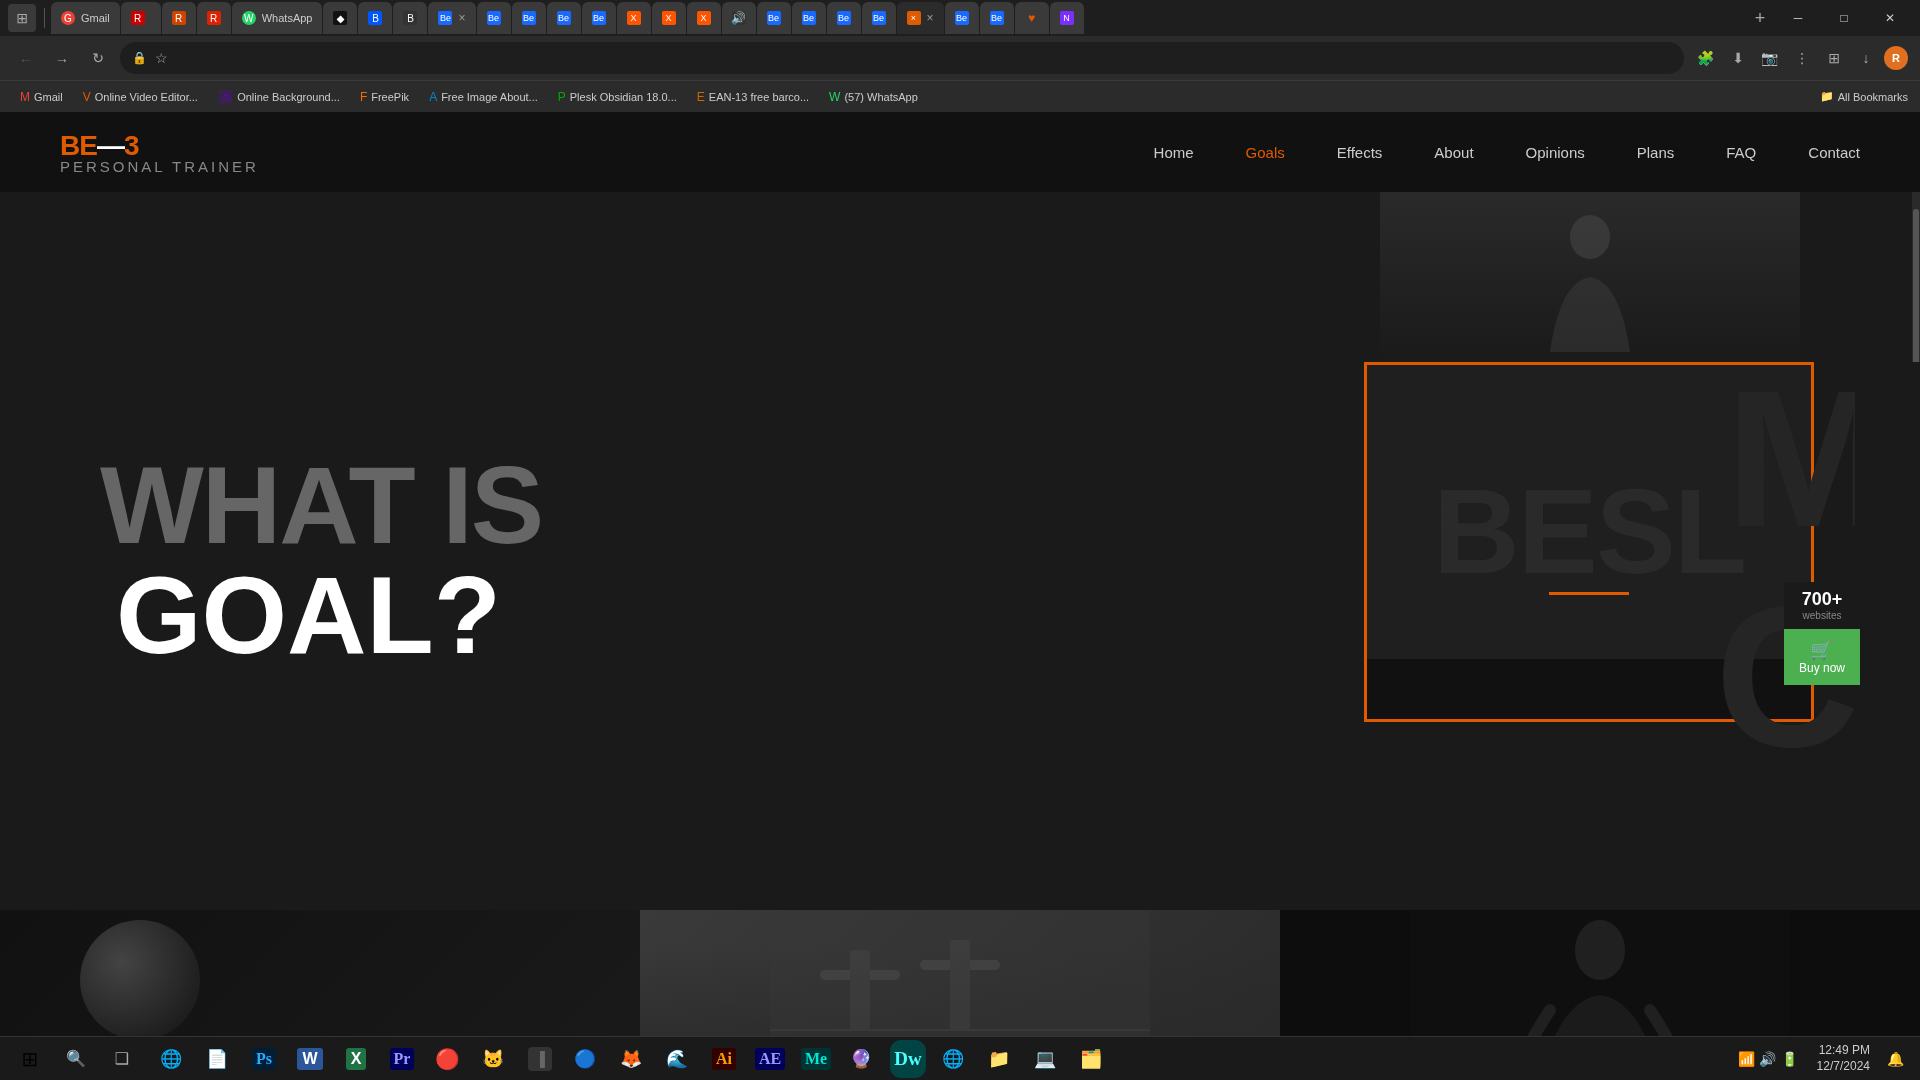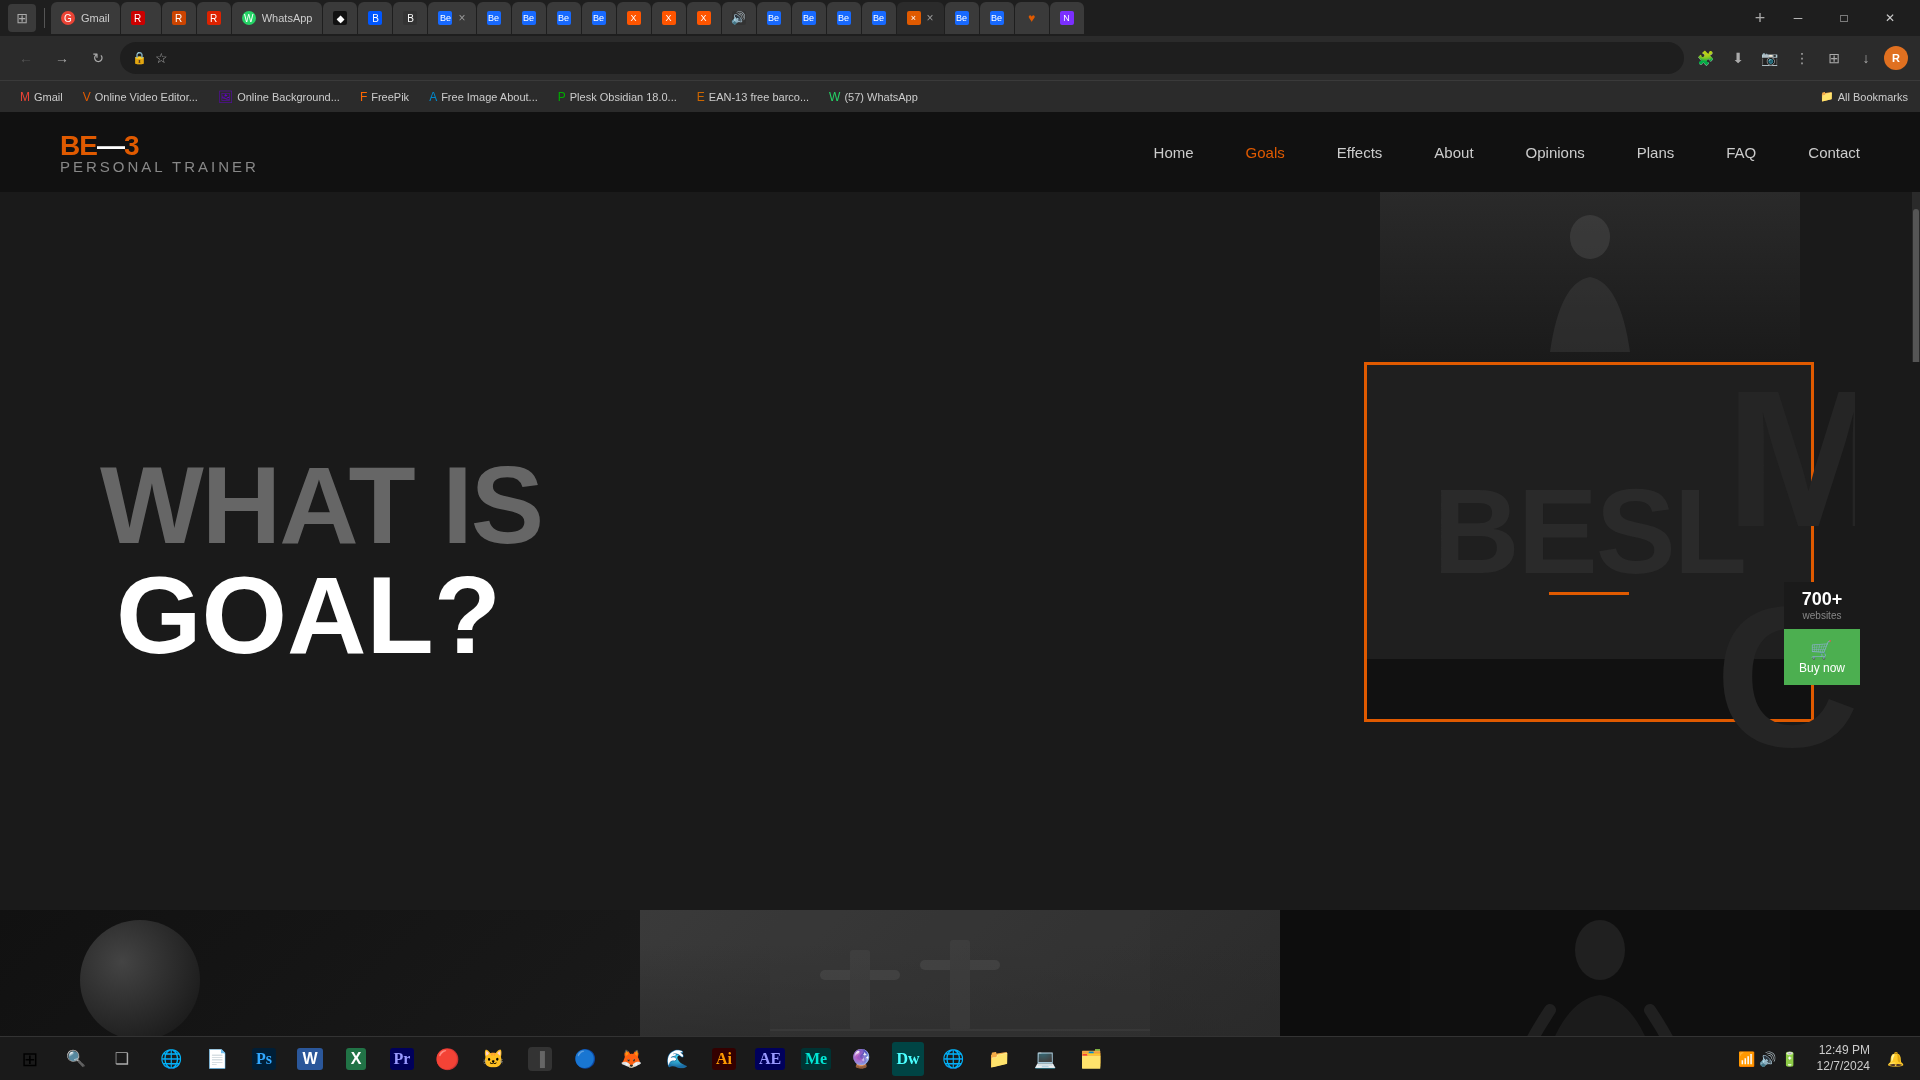--- a/index.html
+++ b/index.html
@@ -544,21 +544,21 @@
     <div class="taskbar-app">
       <span style="font-size:16px;font-weight:bold;color:#9999ff;background:#00005b;padding:2px 4px;border-radius:3px;font-family:serif">AE</span>
     </div>
     <div class="taskbar-app">
       <span style="font-size:16px;font-weight:bold;color:#00e6d4;background:#003333;padding:2px 4px;border-radius:3px;font-family:serif">Me</span>
     </div>
     <div class="taskbar-app">
       <span style="font-size:18px;color:#cc00cc">🔮</span>
     </div>
     <div class="taskbar-app">
-      <span style="font-size:16px;font-weight:bold;color:#4affff;background:#004444;padding:8px 4px;border-radius:3px;font-family:serif">Dw</span>
+      <span style="font-size:19px;font-weight:bold;color:#4affff;background:#004444;padding:8px 4px;border-radius:11px;font-family:serif">Dw</span>
     </div>
     <div class="taskbar-app">
       <span style="font-size:18px;color:#00aacc">🌐</span>
     </div>
     <div class="taskbar-app">
       <span style="font-size:18px">📁</span>
     </div>
     <div class="taskbar-app">
       <span style="font-size:18px">💻</span>
     </div>

